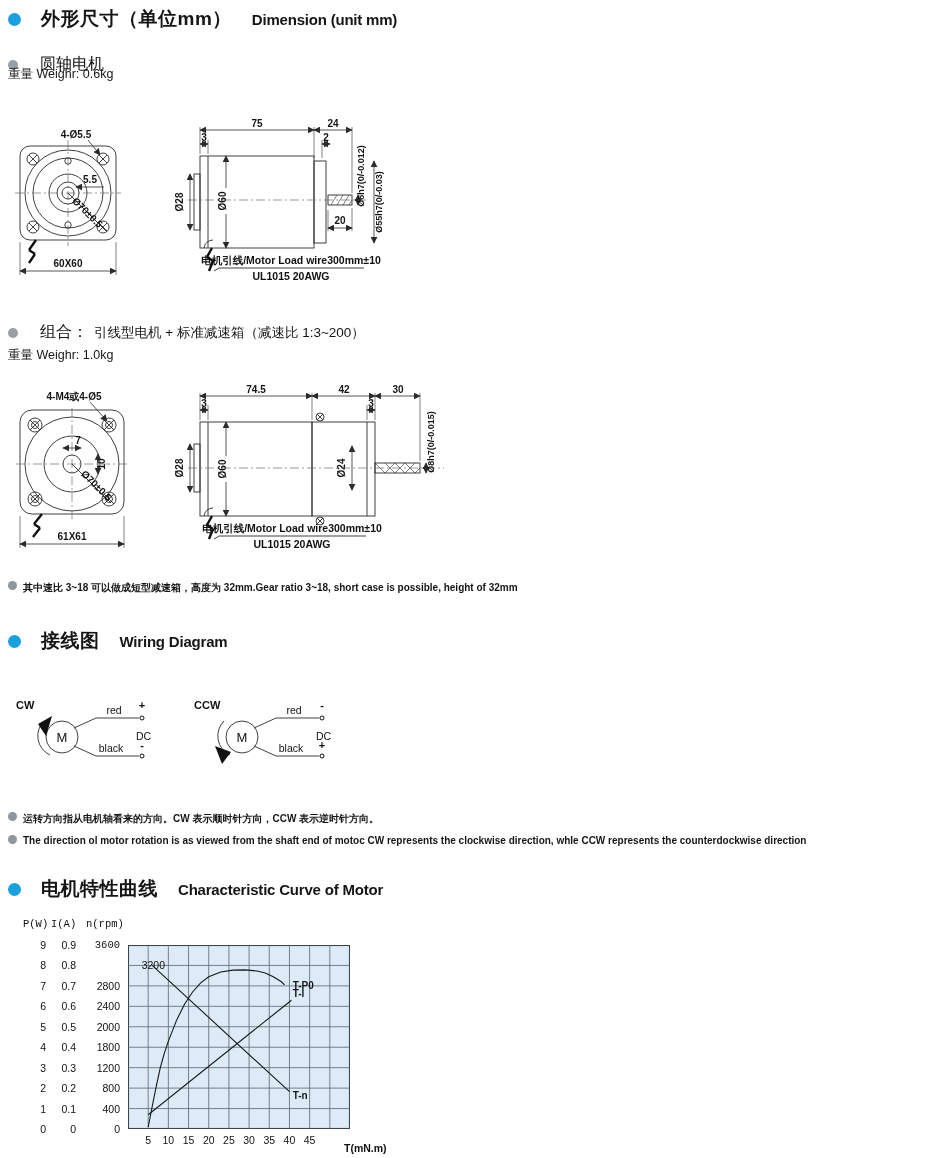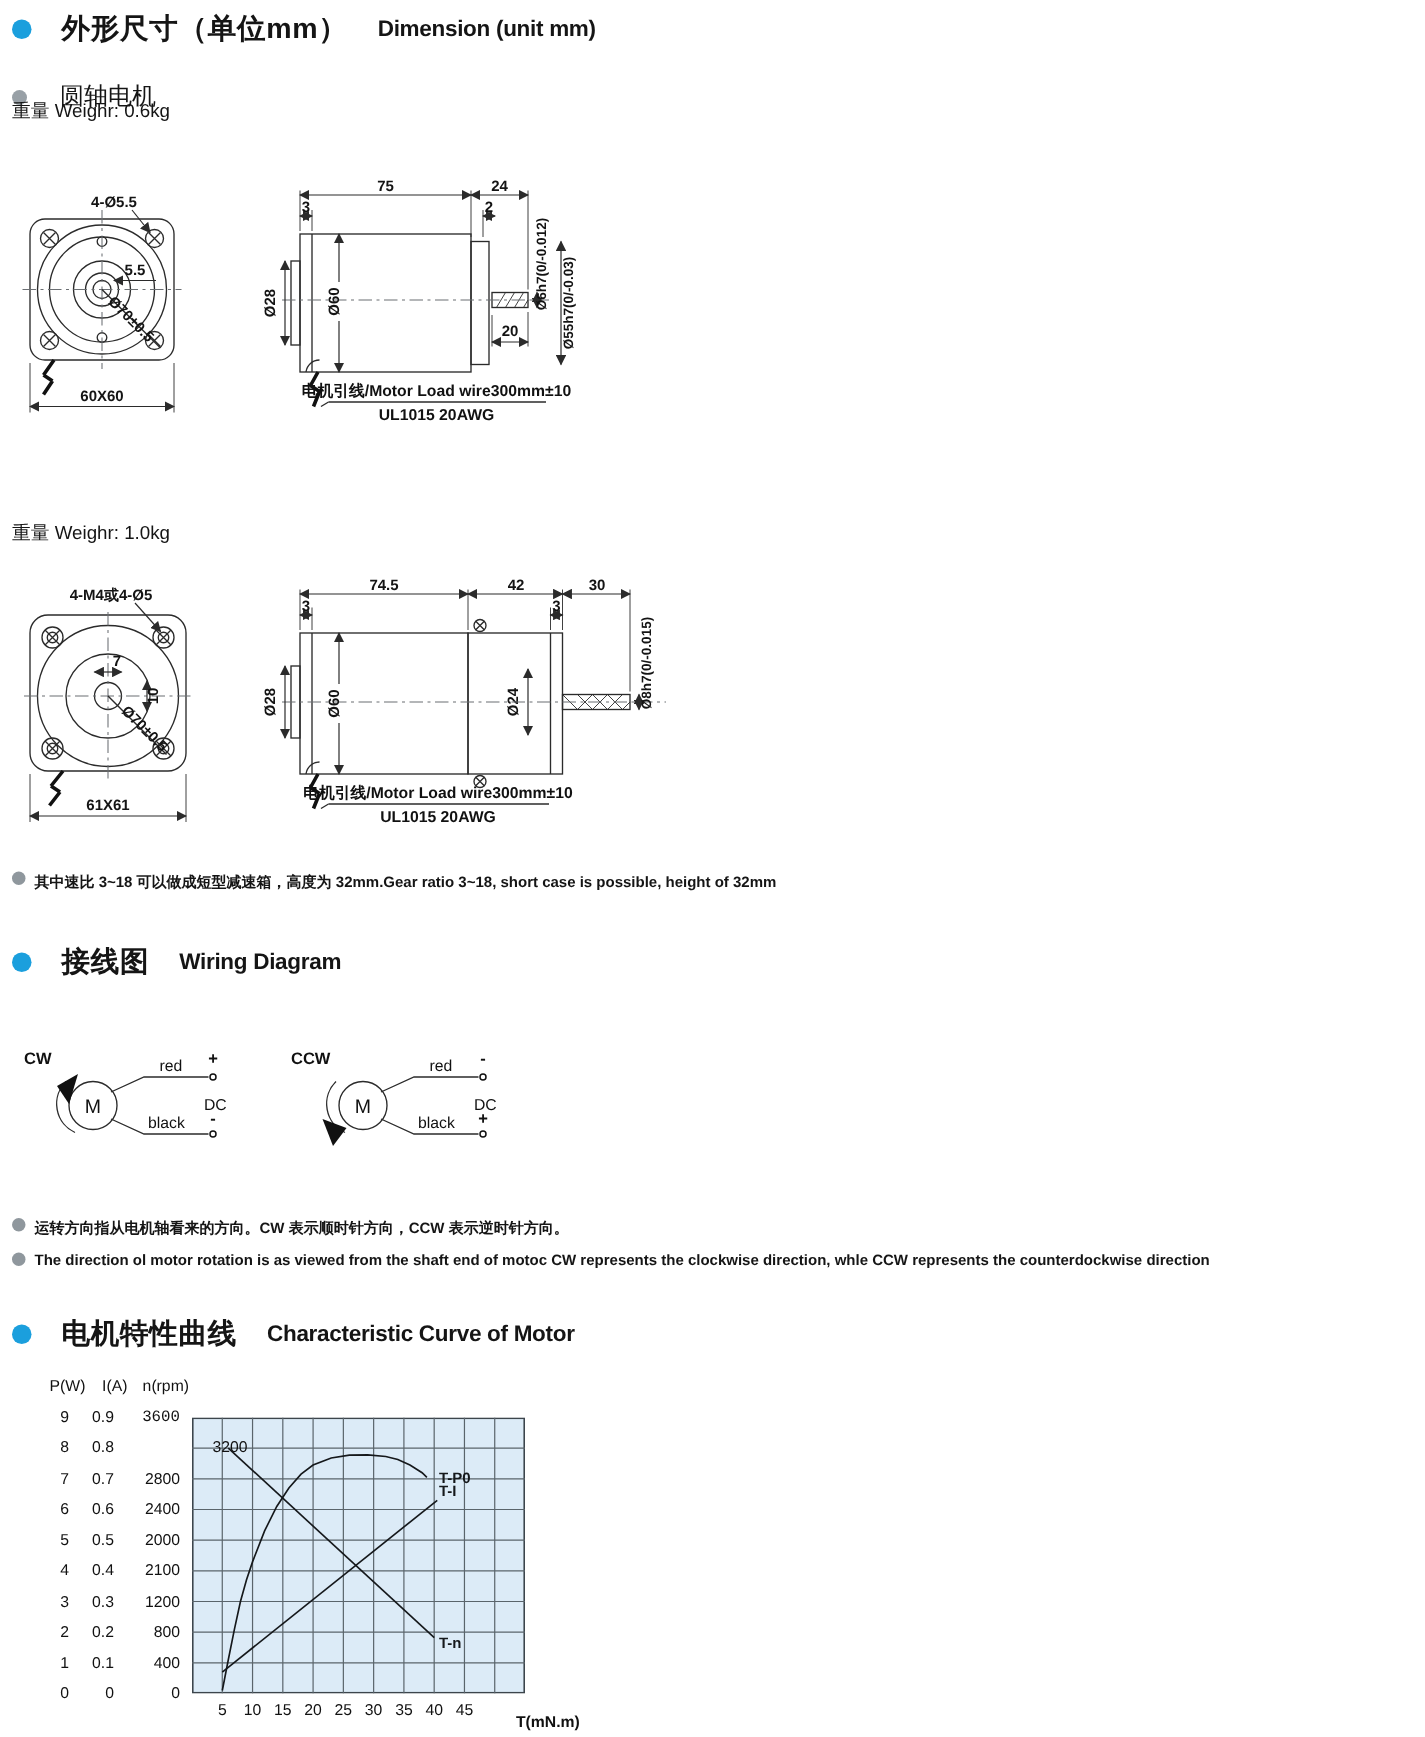--- a/index.html
+++ b/index.html
@@ -25,21 +25,21 @@
   .ext{stroke:#2b2b2b;stroke-width:.6;fill:none;}
   .txt{font-size:10px;font-weight:bold;fill:#141414;}
   .txts{font-size:9px;font-weight:bold;fill:#141414;}
   .wlbl{font-size:10.5px;font-weight:bold;fill:#111;}
   
   .chart{width:440px;height:250px;}
   .ytick{position:absolute;font-size:10.5px;height:11px;line-height:11px;color:#111;}
   .yc0{left:6px;width:40px;text-align:right;}
   .yc1{left:36px;width:40px;text-align:right;}
   .yc2{left:74px;width:46px;text-align:right;}
-  .ahdr{position:absolute;top:2px;font-size:10.5px;color:#111;text-align:right;}
+  .ahdr{position:absolute;top:2px;font-size:10.5px;color:#111;text-align:left;font-family:Liberation Mono, monospace;}
   .ahdr0{left:23px;width:34px;}
   .ahdr1{left:51px;width:34px;}
   .ahdr2{left:86px;width:40px;}
   .xtick{position:absolute;top:218px;width:20px;text-align:center;font-size:10.5px;color:#111;}
   .xlabel{position:absolute;left:344px;top:226px;font-size:10.5px;font-weight:bold;color:#111;}
   #curve-plot{position:absolute;left:128px;top:29px;}
 </style>
 </head>
 <body>
 
@@ -134,20 +134,25 @@
       <text class="txts" x="368" y="86" transform="rotate(-90 368 86)" text-anchor="middle">Ø55h7(0/-0.03)</text>
       <path class="ln" d="M190,132a9,9 0 0 1 9,-8"></path>
       <path class="thick" d="M198,132l-5,9M193,141l6,4M199,145l-4,10"></path>
       <line class="ln" x1="205" y1="152" x2="350" y2="152"></line>
       <line class="ln" x1="205" y1="152" x2="200" y2="155"></line>
       <text class="wlbl" x="277" y="148" text-anchor="middle">电机引线/Motor Load wire300mm±10</text>
       <text class="wlbl" x="277" y="164" text-anchor="middle">UL1015 20AWG</text>
     </g>
   </svg>
 
+  <div class="abs sub" style="left:8px;top:322px">
+    <span class="dot-gray"></span>
+    <span class="sub-zh">组合：</span>
+    <span class="sub-rest">引线型电机 + 标准减速箱（减速比 1:3~200）</span>
+  </div>
   <div class="abs body-txt" style="left:8px;top:347px">重量 Weighr: 1.0kg</div>
 
   <svg class="abs" style="left:14px;top:384px" width="440" height="192" viewBox="0 0 440 192">
     <g>
       <rect class="ln" x="6" y="26" width="104" height="104" rx="12"></rect>
       <g class="ln">
         <circle cx="21" cy="41" r="7"></circle>
           <circle cx="21" cy="41" r="3.5"></circle>
           <path d="M16,36l10,10M26,36l-10,10"></path>
         <circle cx="95" cy="41" r="7"></circle>
@@ -337,21 +342,21 @@
       <span class="ytick yc1" style="top: 126.222px;">0.4</span>
       <span class="ytick yc1" style="top: 146.667px;">0.3</span>
       <span class="ytick yc1" style="top: 167.111px;">0.2</span>
       <span class="ytick yc1" style="top: 187.556px;">0.1</span>
       <span class="ytick yc1" style="top: 208px;">0</span>
       <span class="ytick yc2" style="top: 24px; font-family: Liberation Mono, monospace;">3600</span>
       <span class="ytick yc2" style="top: 44.4444px; padding-left: 45px;">3200</span>
       <span class="ytick yc2" style="top: 64.8889px;">2800</span>
       <span class="ytick yc2" style="top: 85.3333px;">2400</span>
       <span class="ytick yc2" style="top: 105.778px;">2000</span>
-      <span class="ytick yc2" style="top: 126.222px;">2100</span>
+      <span class="ytick yc2" style="top: 126.222px;">1800</span>
       <span class="ytick yc2" style="top: 146.667px;">1200</span>
       <span class="ytick yc2" style="top: 167.111px;">800</span>
       <span class="ytick yc2" style="top: 187.556px;">400</span>
       <span class="ytick yc2" style="top: 208px;">0</span>
       <span class="xtick" style="left: 138.182px;">5</span>
       <span class="xtick" style="left: 158.364px;">10</span>
       <span class="xtick" style="left: 178.545px;">15</span>
       <span class="xtick" style="left: 198.727px;">20</span>
       <span class="xtick" style="left: 218.909px;">25</span>
       <span class="xtick" style="left: 239.091px;">30</span>

